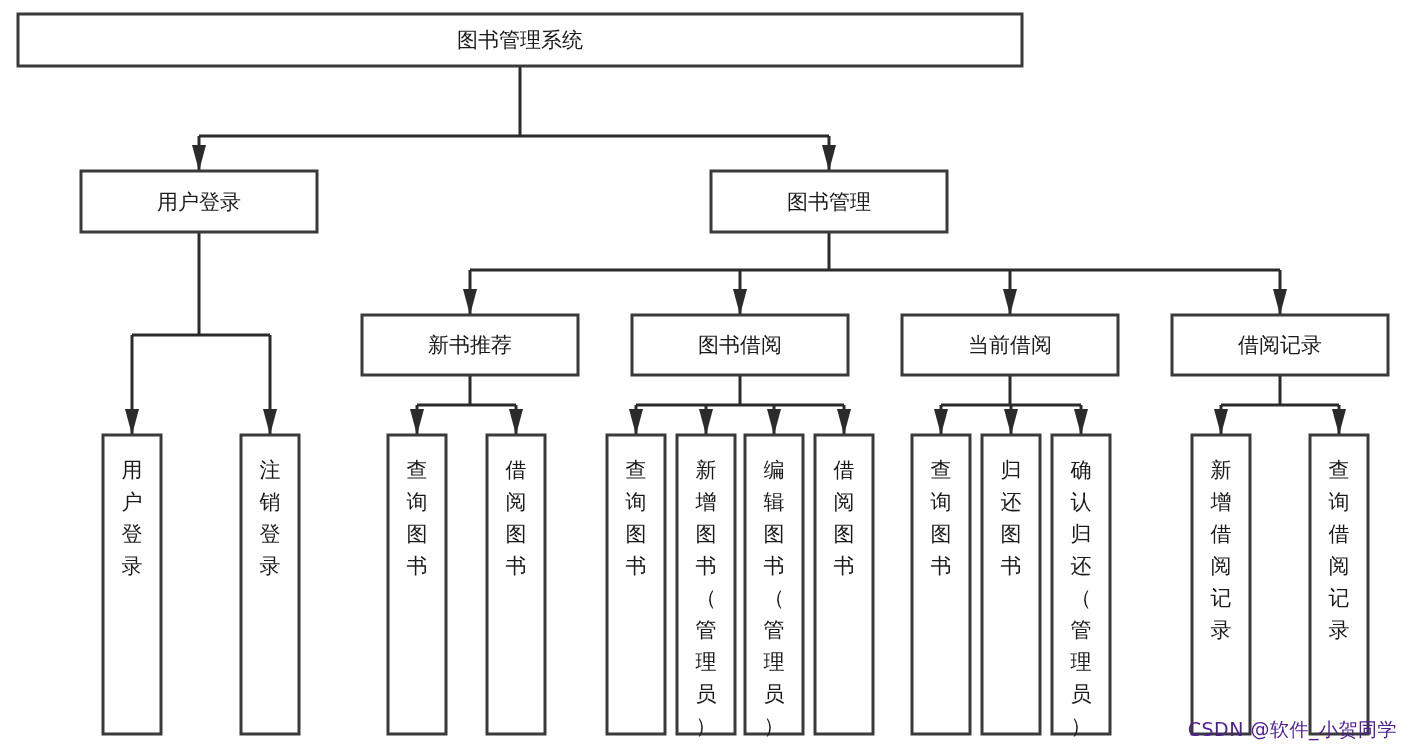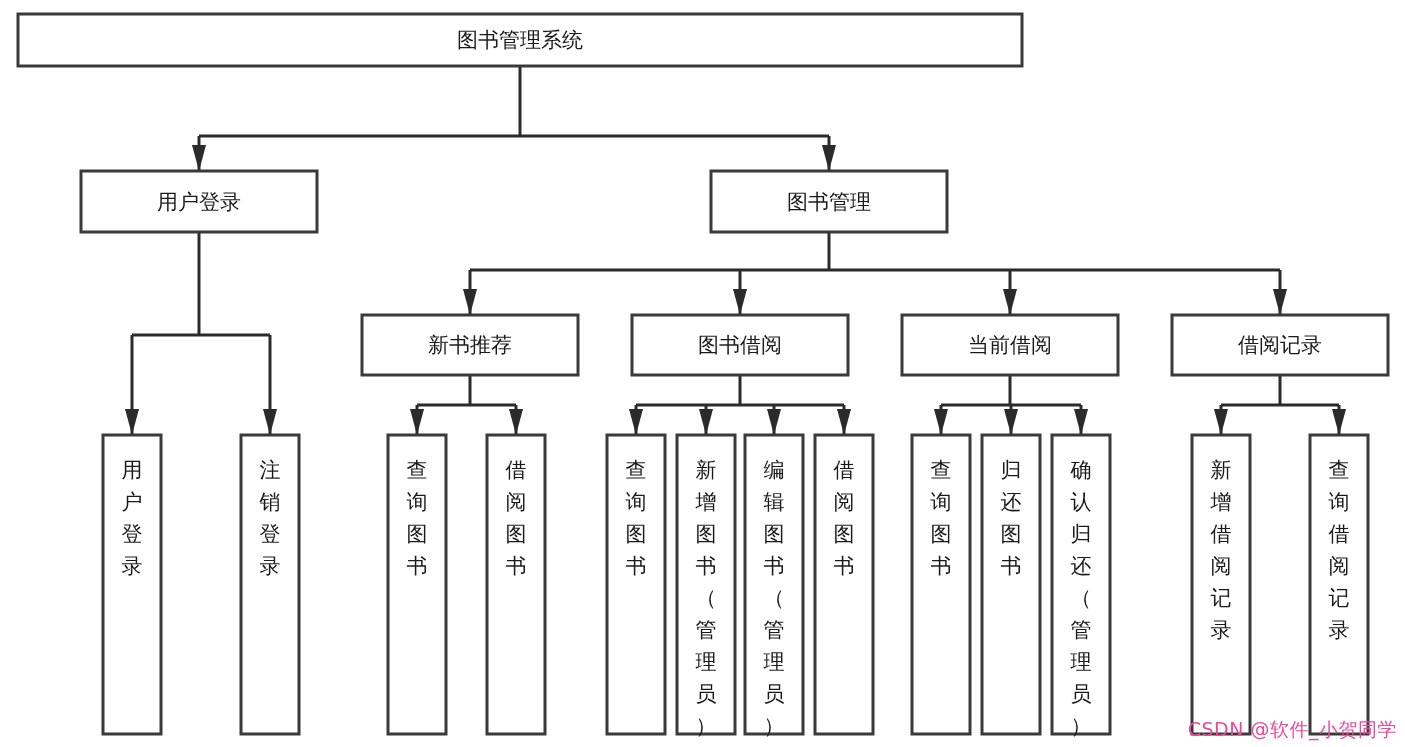--- a/index.html
+++ b/index.html
@@ -54,21 +54,21 @@
     fill: #1a1a1a;
     font-size: 21px;
     text-anchor: middle;
   }
   .watermark-text {
     position: absolute;
     right: 8px;
     bottom: 4px;
     font-family: "DejaVu Sans", "Liberation Sans", sans-serif;
     font-size: 19px;
-    color: #ec4899;
+    color: #4c1d95;
     letter-spacing: 0.5px;
     white-space: nowrap;
     user-select: none;
     margin-left: 32px;
   }
 </style>
 </head>
 <body>
 
 <div id="diagram-root">

